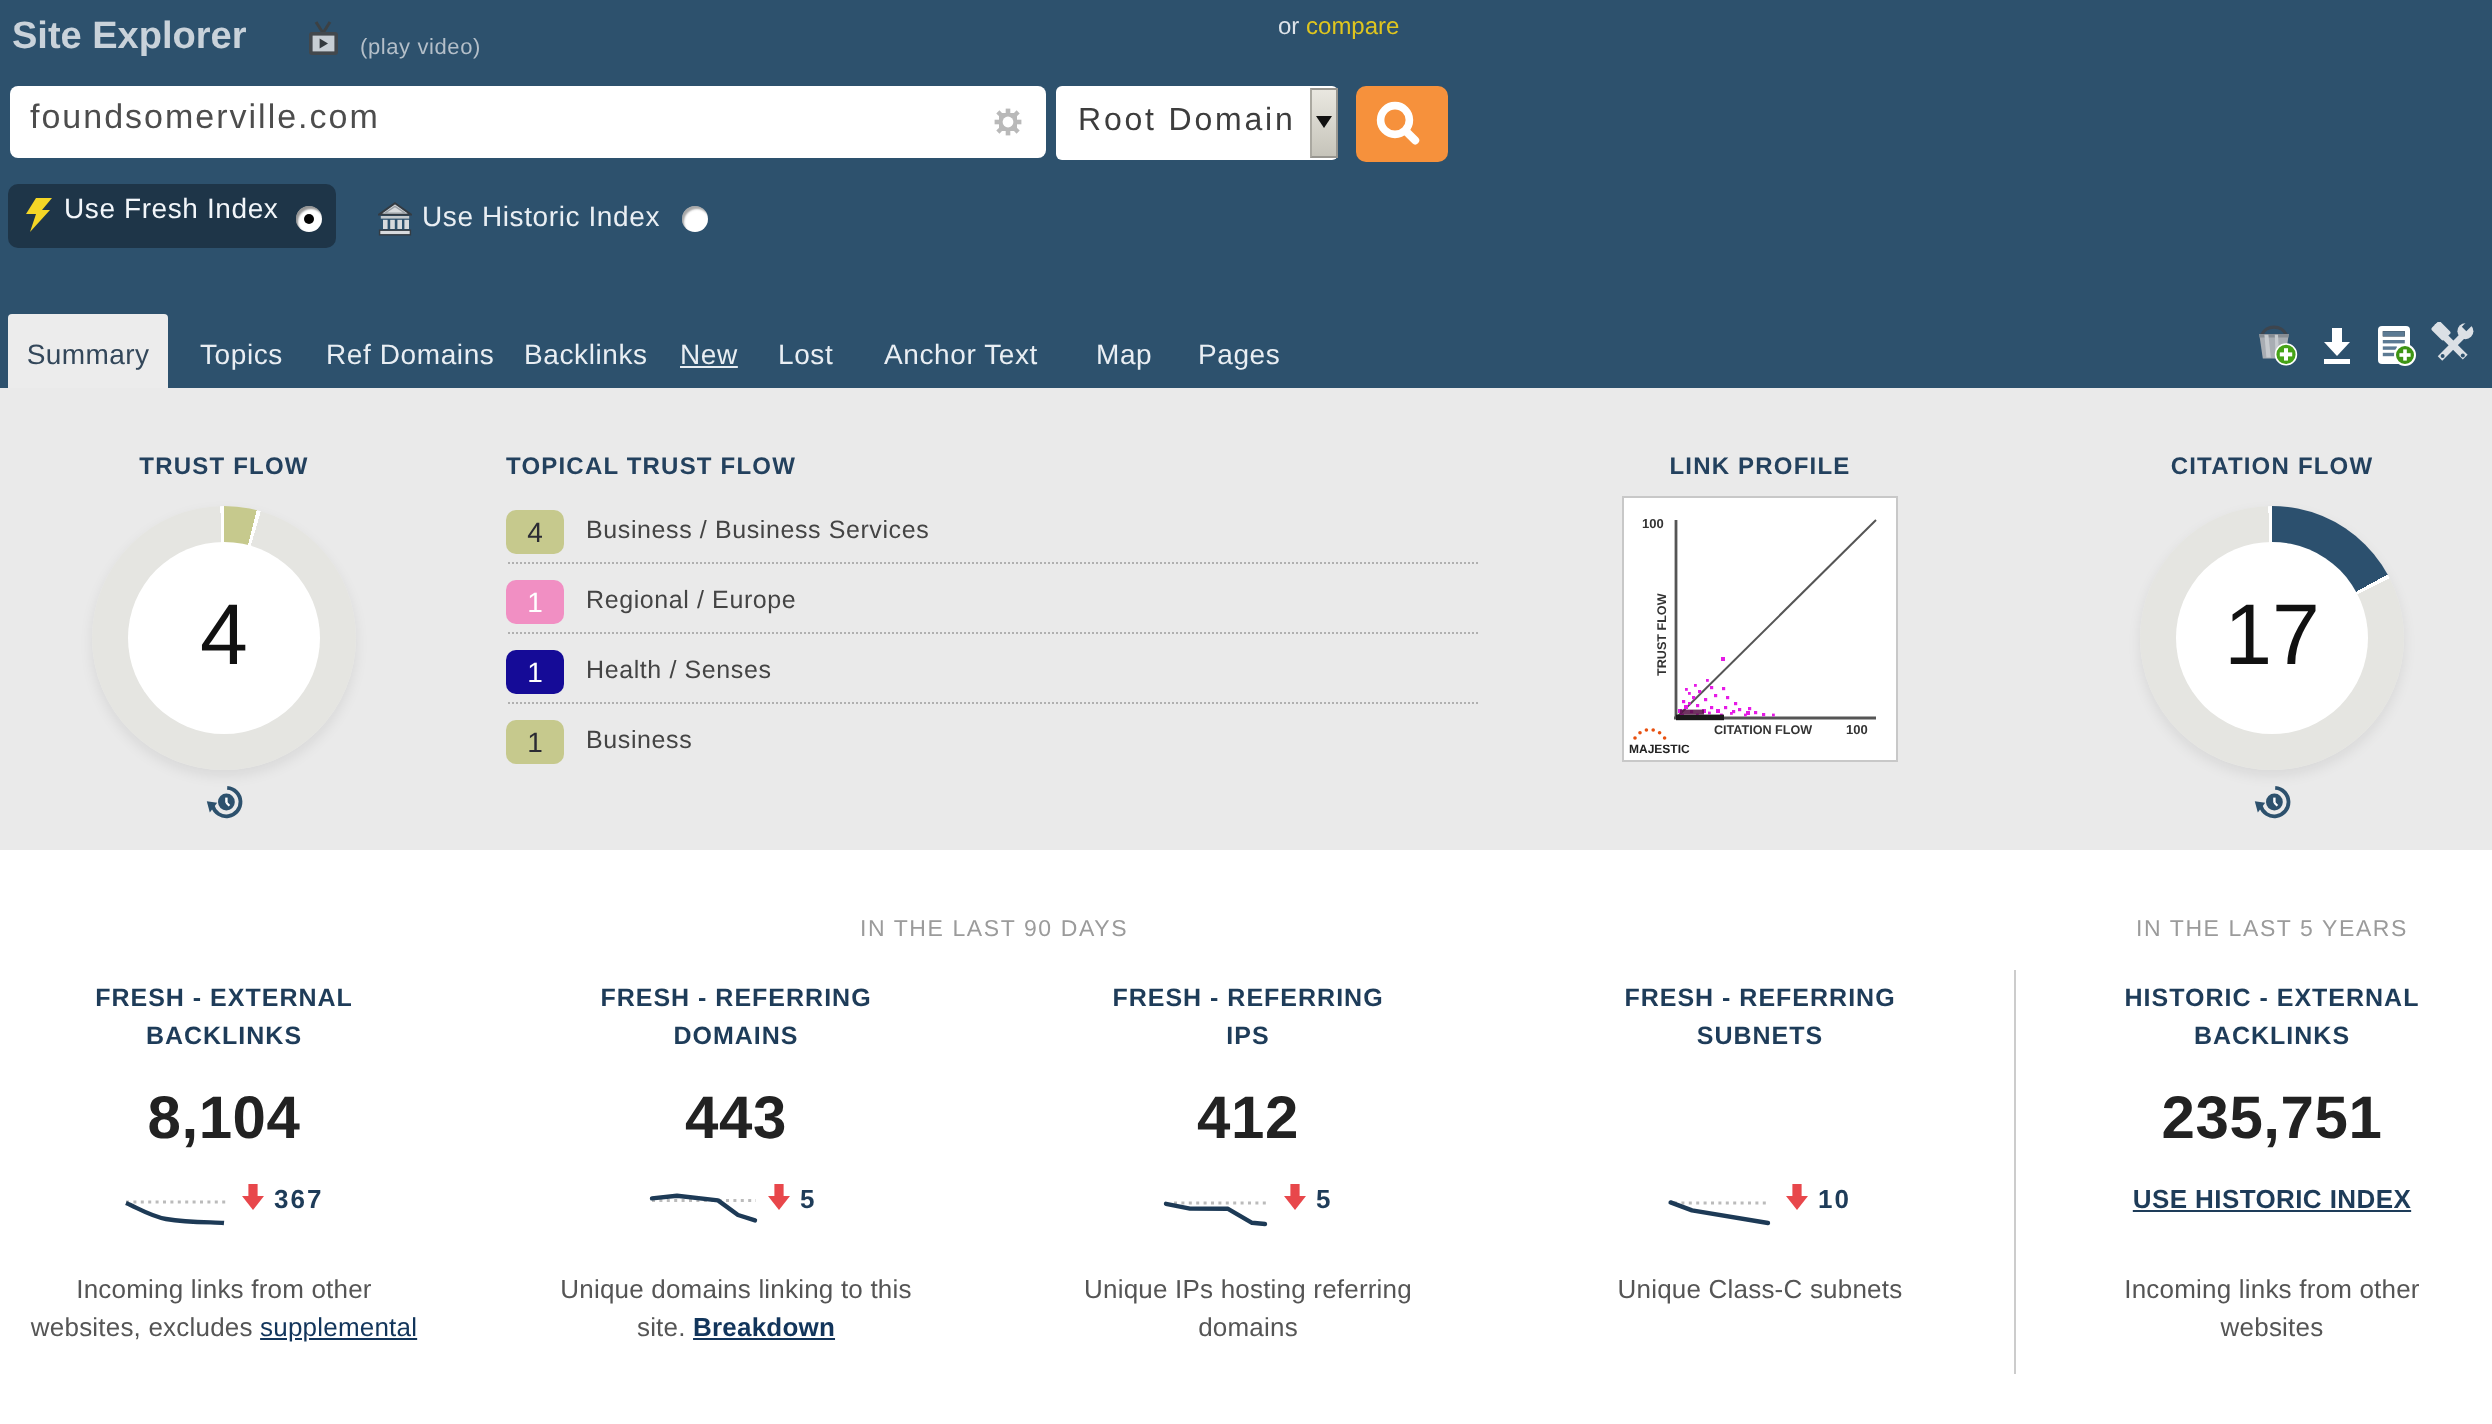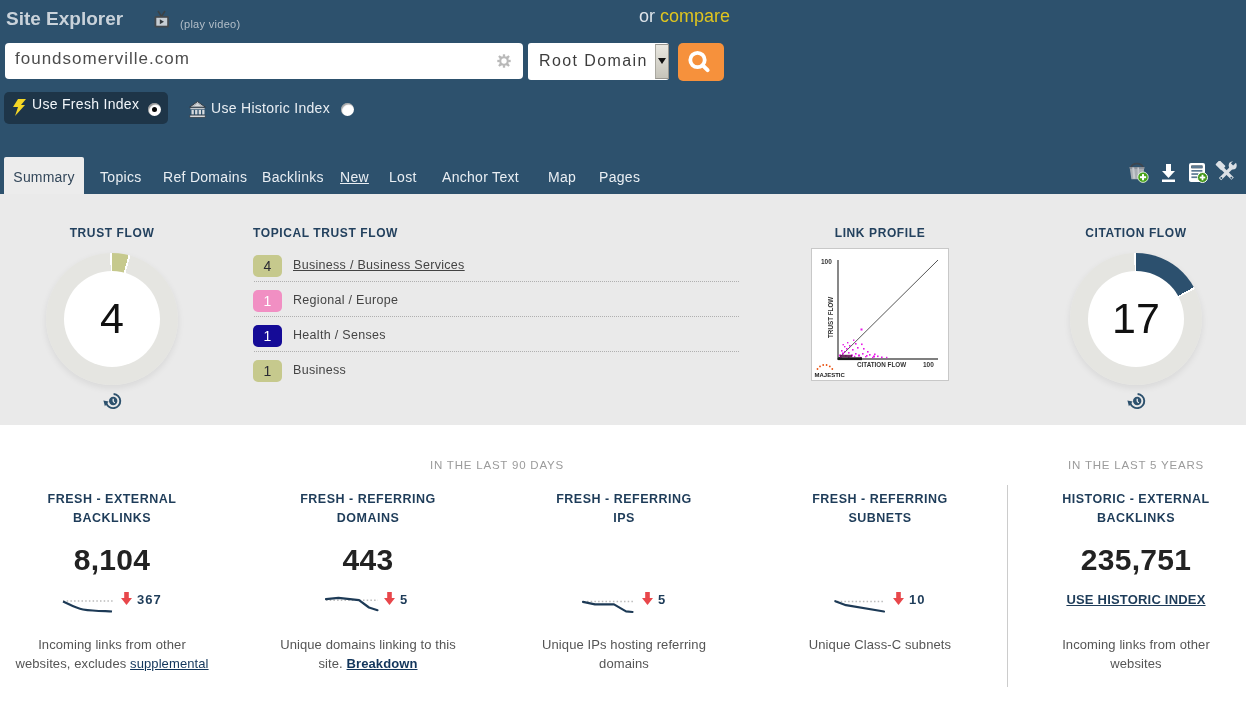--- a/index.html
+++ b/index.html
@@ -23,21 +23,21 @@
 
   <svg class="abs" style="left:152px;top:10px;" width="19" height="19" viewBox="0 0 19 19">
     <line x1="6" y1="1" x2="9.5" y2="6.5" stroke="#3c4144" stroke-width="1.5"></line>
     <line x1="13" y1="1" x2="9.5" y2="6.5" stroke="#3c4144" stroke-width="1.5"></line>
     <rect x="2.5" y="6" width="14.5" height="11.5" rx="1.5" fill="#42484d"></rect>
     <rect x="4.3" y="7.8" width="10.9" height="7.9" fill="#c7ced4"></rect>
     <polygon points="7.8,9.2 12,11.7 7.8,14.2" fill="#33393e"></polygon>
   </svg>
   <div class="abs" style="left:180px;top:18px;font-size:11px;color:#b4bfc9;letter-spacing:0.3px;">(play video)</div>
 
-  <div class="abs" style="left:639px;top:6px;font-size:18px;color:#dde3e9;">or <span style="color:#dfc51f;">compare</span></div>
+  <div class="abs" style="left:639px;top:6px;font-size:12px;color:#dde3e9;">or <span style="color:#dfc51f;">compare</span></div>
 
   <div class="abs" style="left:5px;top:43px;width:518px;height:36px;background:#fff;border-radius:4px;"></div>
   <div class="abs" style="left:15px;top:49px;font-size:17px;color:#4d4d4d;letter-spacing:1px;">foundsomerville.com</div>
 
   <svg class="abs" style="left:497px;top:54px;" width="14" height="14" viewBox="0 0 14 14">
     <g fill="#b9b9b9">
       <rect x="2.5" y="2.5" width="9" height="9" rx="1.2"></rect>
       <rect x="5.85" y="0.3" width="2.3" height="2.6"></rect>
       <rect x="5.85" y="11.1" width="2.3" height="2.6"></rect>
       <rect x="0.3" y="5.85" width="2.6" height="2.3"></rect>
@@ -141,21 +141,21 @@
   <svg class="abs" style="left:103px;top:392px;" width="19" height="18" viewBox="0 0 19 18">
     <path d="M10.6 1.95 A7.1 7.1 0 1 1 3.3 10.9" fill="none" stroke="#2d516d" stroke-width="1.9"></path>
     <polygon points="0.4,8.6 5.6,9.4 1.9,14.2" fill="#2d516d"></polygon>
     <circle cx="10.2" cy="9" r="4.2" fill="#2d516d"></circle>
     <line x1="10.2" y1="6.8" x2="10.2" y2="9.4" stroke="#fff" stroke-width="1.2"></line>
     <line x1="10.2" y1="9.4" x2="11.7" y2="10.9" stroke="#fff" stroke-width="1.1"></line>
   </svg>
 
   <div class="abs secthdr" style="left:253px;top:226px;">TOPICAL TRUST FLOW</div>
   <div class="abs" style="left:253px;top:255px;width:29px;height:22px;border-radius:5px;background:#c6c98d;text-align:center;line-height:22px;font-size:14px;color:#2b2b33;">4</div>
-  <div class="abs" style="left:293px;top:258px;font-size:12.5px;color:#444;letter-spacing:0.3px;text-decoration:underline;">Business / Business Services</div>
+  <div class="abs" style="left:293px;top:258px;font-size:12.5px;color:#444;letter-spacing:0.3px;">Business / Business Services</div>
   <div class="abs" style="left:254px;top:281px;width:485px;border-top:1px dotted #b0b0b0;"></div>
   <div class="abs" style="left:253px;top:290px;width:29px;height:22px;border-radius:5px;background:#f18fc3;text-align:center;line-height:22px;font-size:14px;color:#fff;">1</div>
   <div class="abs" style="left:293px;top:293px;font-size:12.5px;color:#444;letter-spacing:0.3px;">Regional / Europe</div>
   <div class="abs" style="left:254px;top:316px;width:485px;border-top:1px dotted #b0b0b0;"></div>
   <div class="abs" style="left:253px;top:325px;width:29px;height:22px;border-radius:5px;background:#150b97;text-align:center;line-height:22px;font-size:14px;color:#fff;">1</div>
   <div class="abs" style="left:293px;top:328px;font-size:12.5px;color:#444;letter-spacing:0.3px;">Health / Senses</div>
   <div class="abs" style="left:254px;top:351px;width:485px;border-top:1px dotted #b0b0b0;"></div>
   <div class="abs" style="left:253px;top:360px;width:29px;height:22px;border-radius:5px;background:#c6c98d;text-align:center;line-height:22px;font-size:14px;color:#2b2b33;">1</div>
   <div class="abs" style="left:293px;top:363px;font-size:12.5px;color:#444;letter-spacing:0.3px;">Business</div>
 
@@ -256,20 +256,21 @@
     <path d="M3 5.2 L15.5 3.9 L36 6.2 L46 13.5 L54.5 16.2" fill="none" stroke="#1d3a56" stroke-width="2.2" stroke-linejoin="round" stroke-linecap="round"></path>
   </svg>
   <svg class="abs" style="left:384px;top:592px;" width="11" height="13" viewBox="0 0 11 13">
     <rect x="3.2" y="0" width="4.6" height="6.5" fill="#e8474b"></rect>
     <polygon points="0,6 11,6 5.5,13" fill="#e8474b"></polygon>
   </svg>
   <div class="abs delta" style="left:400px;top:592px;">5</div>
   <div class="abs desc" style="left:248px;top:635px;width:240px;">Unique domains linking to this<br>site. <span style="color:#12355b;text-decoration:underline;font-weight:bold;">Breakdown</span></div>
 
   <div class="abs colhdr" style="left:504px;top:490px;width:240px;">FRESH - REFERRING<br>IPS</div>
+  <div class="abs" style="left:504px;top:543px;width:240px;text-align:center;font-size:30px;font-weight:bold;color:#222;letter-spacing:0.3px;">412</div>
   <svg class="abs" style="left:579px;top:594px;" width="57" height="24" viewBox="0 0 57 24">
     <line x1="8" y1="7.5" x2="54" y2="7.5" stroke="#bbb" stroke-width="1.5" stroke-dasharray="1.5 2.2"></line>
     <path d="M4 7.9 L16 10.3 L35 10.4 L47 17.4 L53.5 18" fill="none" stroke="#1d3a56" stroke-width="2.2" stroke-linejoin="round" stroke-linecap="round"></path>
   </svg>
   <svg class="abs" style="left:642px;top:592px;" width="11" height="13" viewBox="0 0 11 13">
     <rect x="3.2" y="0" width="4.6" height="6.5" fill="#e8474b"></rect>
     <polygon points="0,6 11,6 5.5,13" fill="#e8474b"></polygon>
   </svg>
   <div class="abs delta" style="left:658px;top:592px;">5</div>
   <div class="abs desc" style="left:504px;top:635px;width:240px;">Unique IPs hosting referring<br>domains</div>

